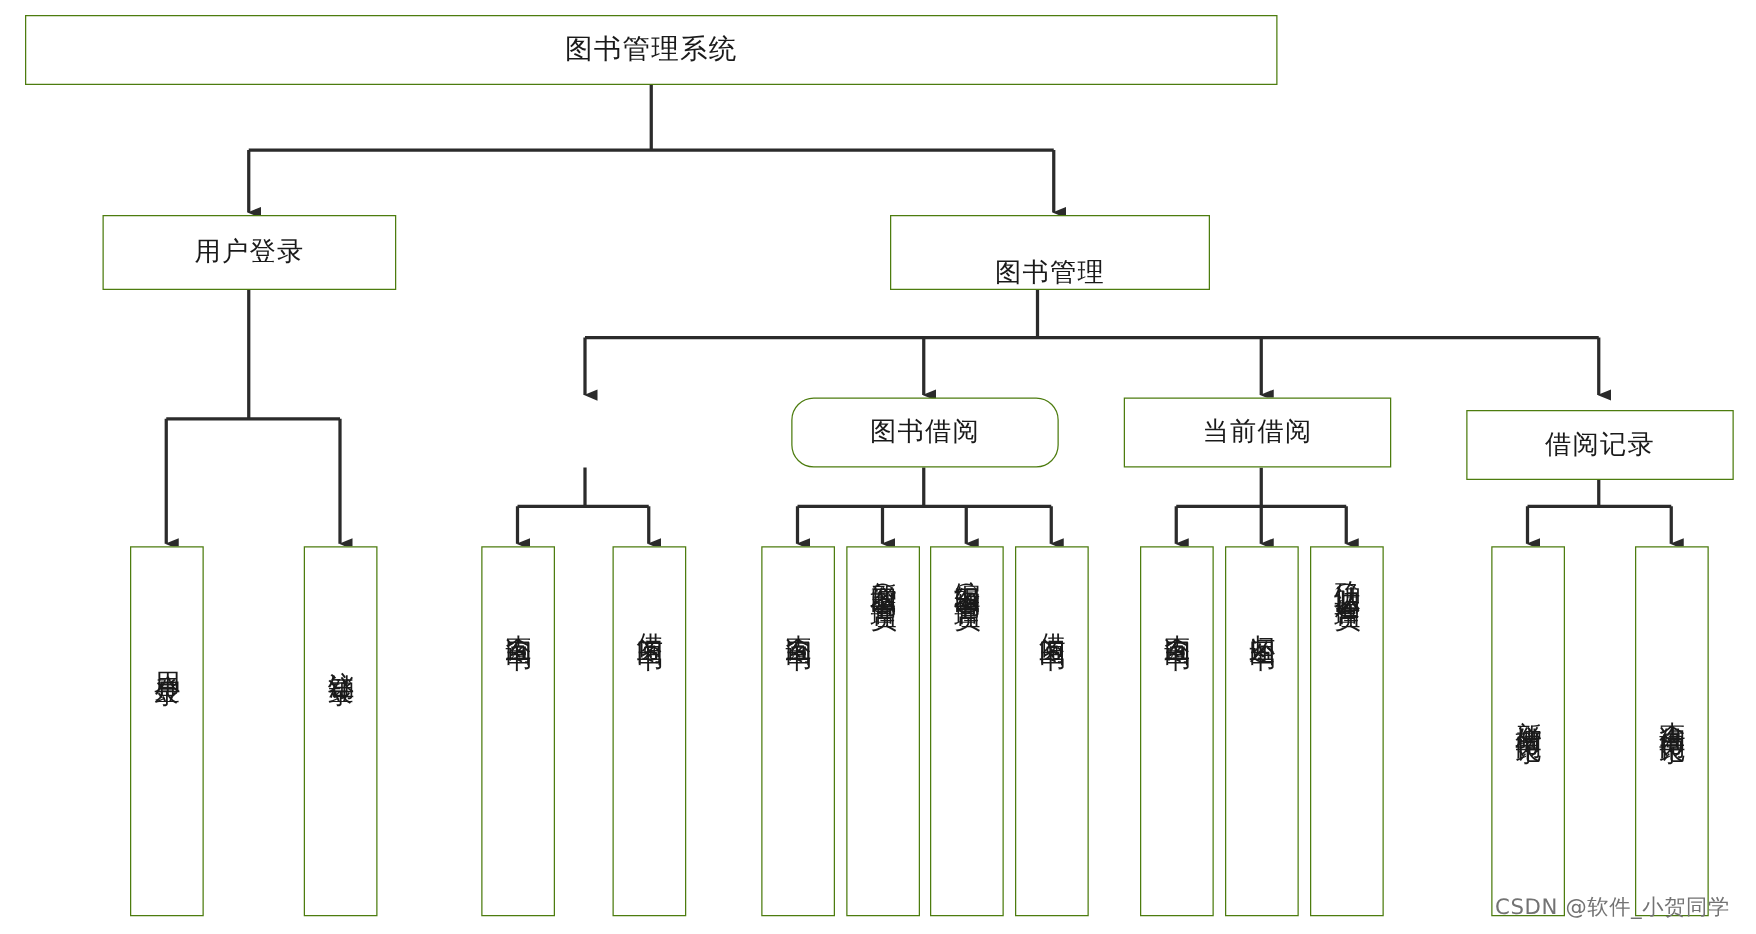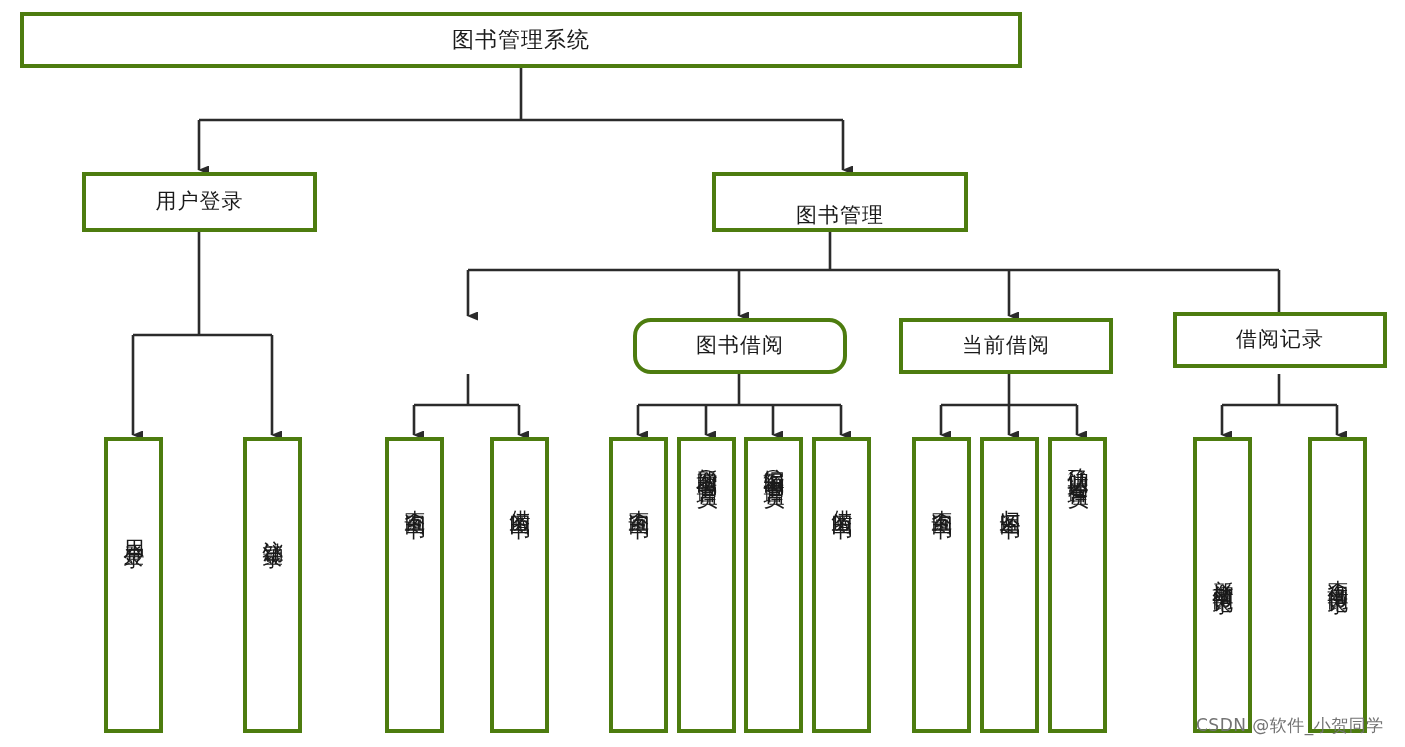--- a/index.html
+++ b/index.html
@@ -22,21 +22,21 @@
     left: 0;
     top: 0;
     width: 1405px;
     height: 747px;
     pointer-events: none;
   }
   .node {
     position: absolute;
     box-sizing: border-box;
     background: #ffffff;
-    border: 4px solid #4d7c0f;
+    border: 1px solid #4d7c0f;
     display: flex;
     align-items: center;
     justify-content: center;
     color: #1a1a1a;
   }
   .node-h {
     font-size: 21px;
     letter-spacing: 1px;
     line-height: 1.2;
     white-space: nowrap;
@@ -144,21 +144,21 @@
   <div class="node node-h" style="left:712px; top:172px; width:256px; height:60px;align-items:flex-end;">
     <span>图书管理</span>
   </div>
 
   <div class="node node-h" style="left:633px; top:318px; width:214px; height:56px;border-radius:18px;">
     <span>图书借阅</span>
   </div>
   <div class="node node-h" style="left:899px; top:318px; width:214px; height:56px;">
     <span>当前借阅</span>
   </div>
-  <div class="node node-h" style="left:1173px; top:312px; width:214px; height:56px;">
+  <div class="node node-h" style="left:1173px; top:328px; width:214px; height:56px;">
     <span>借阅记录</span>
   </div>
 
   <div class="node node-leaf leaf-mid" style="left:104px; top:437px; width:59px; height:296px;">
     <span class="vlabel">用户登录</span>
   </div>
   <div class="node node-leaf leaf-mid" style="left:243px; top:437px; width:59px; height:296px;">
     <span class="vlabel">注销登录</span>
   </div>
 

